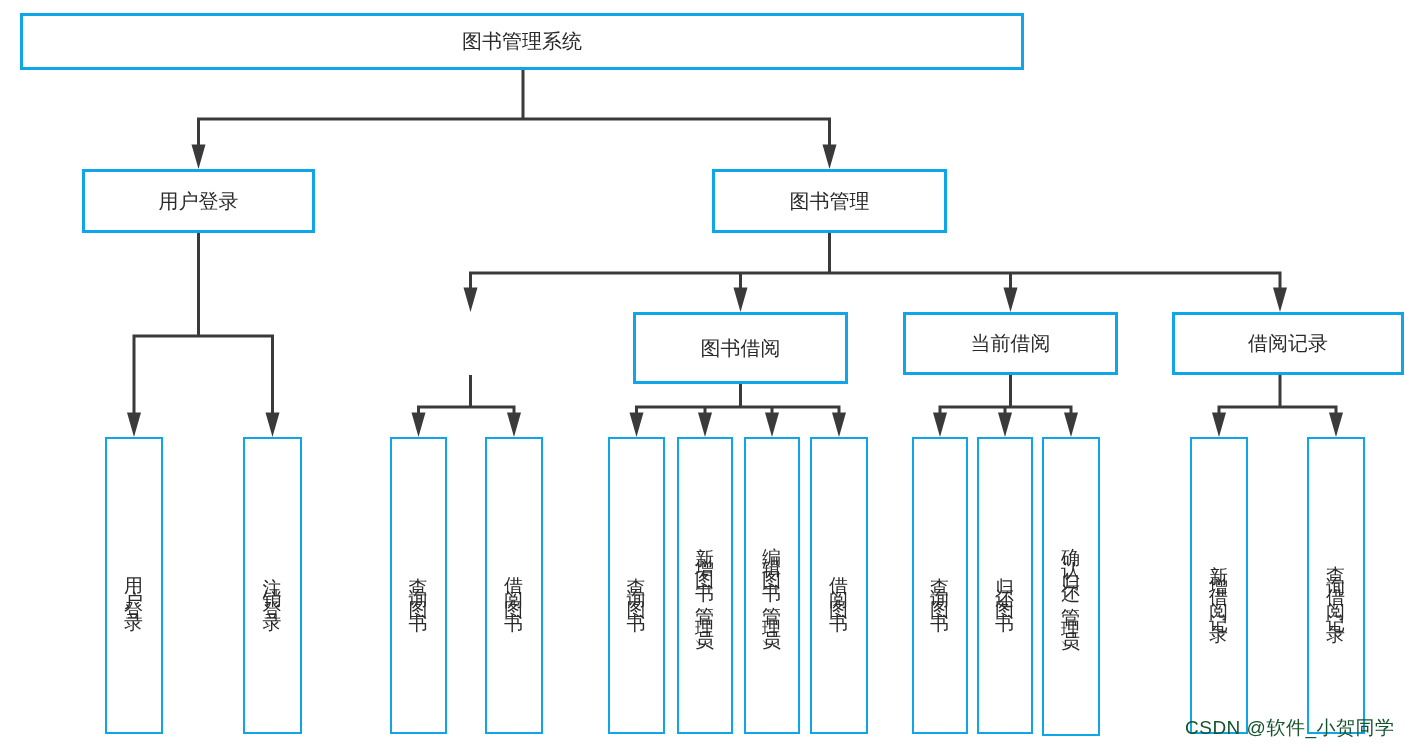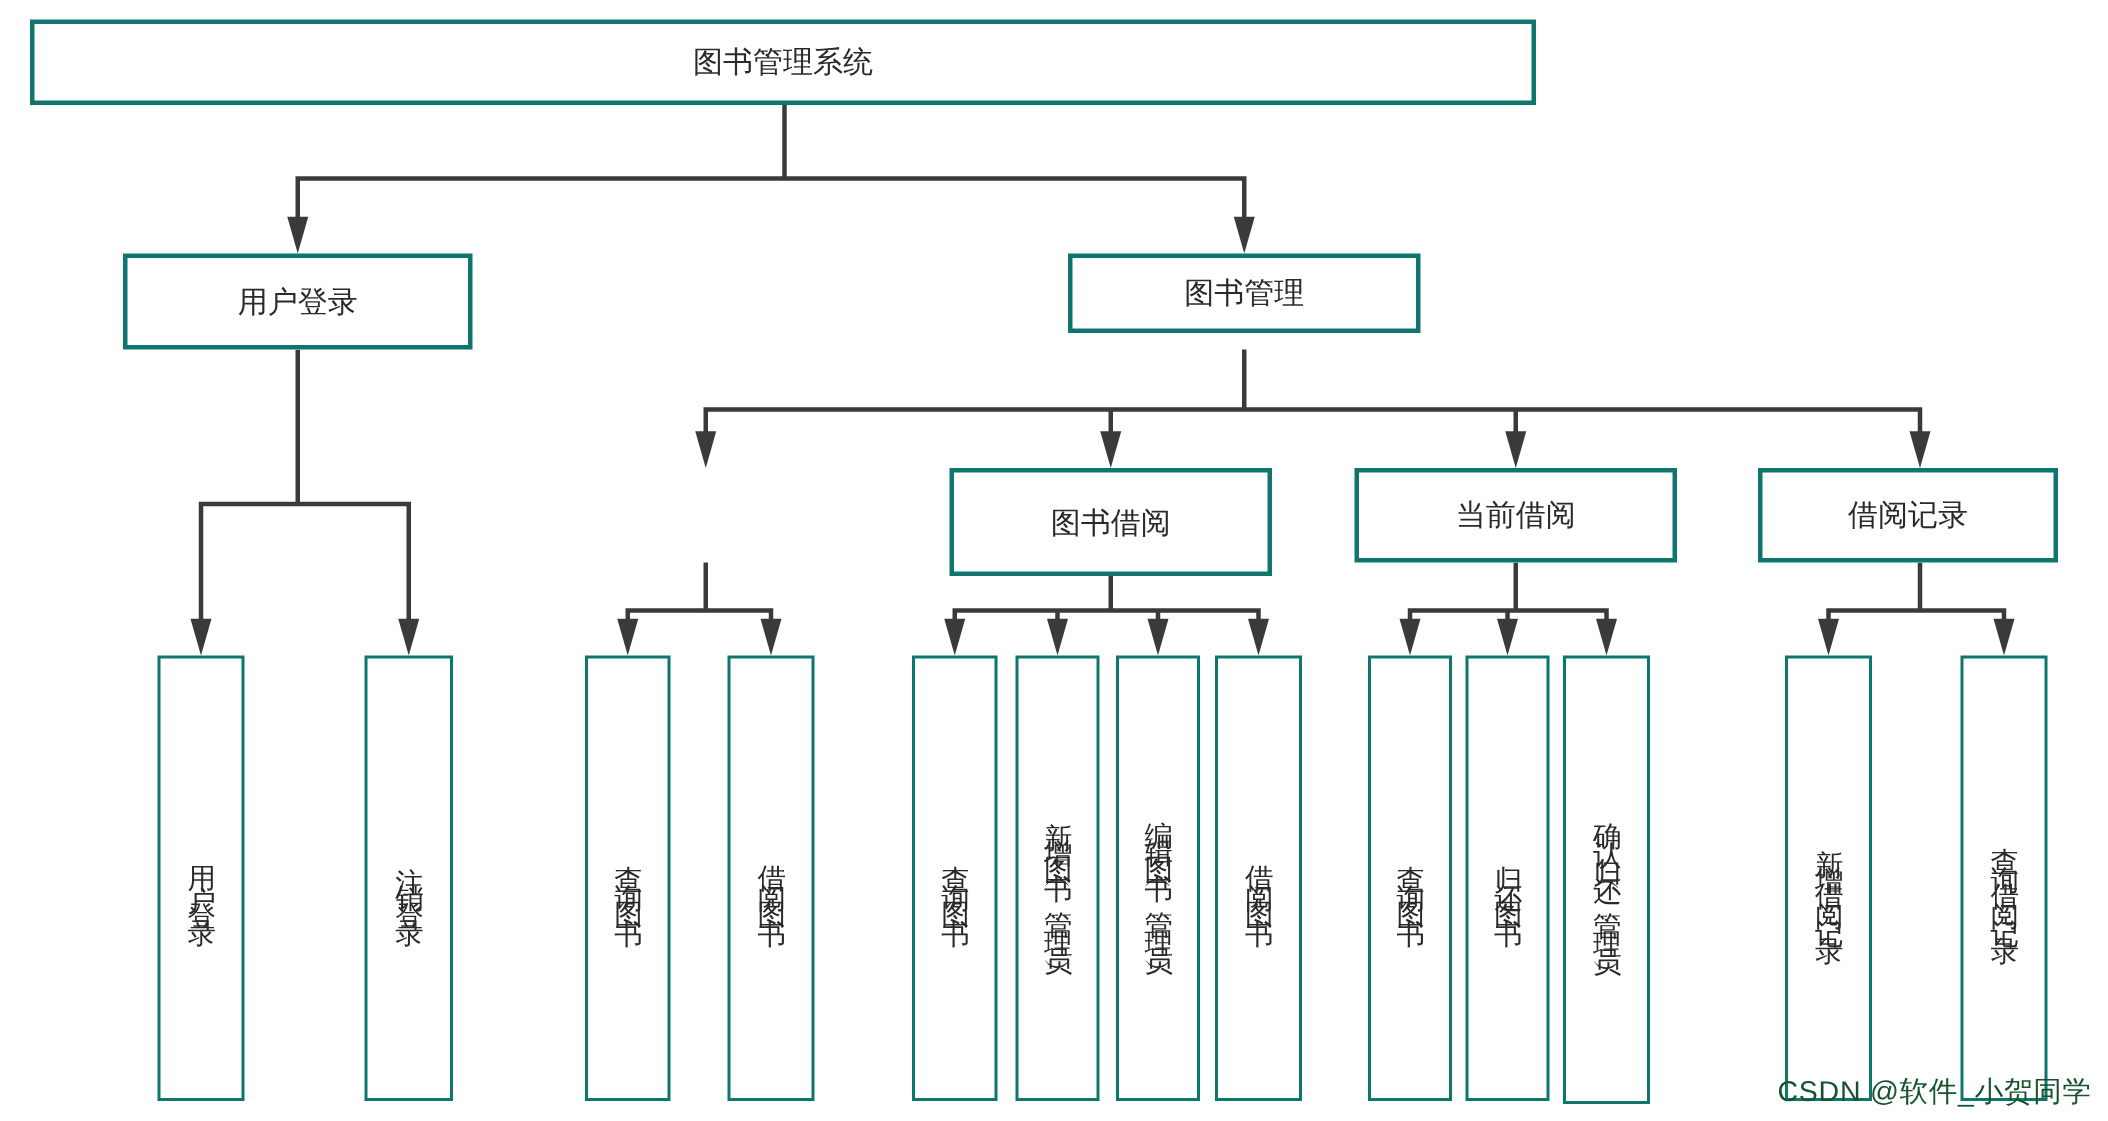--- a/index.html
+++ b/index.html
@@ -15,21 +15,21 @@
   #connectors {
     position: absolute;
     left: 0; top: 0;
     width: 1405px; height: 747px;
     z-index: 1;
   }
   .node {
     position: absolute;
     box-sizing: border-box;
     background: #ffffff;
-    border: 3px solid #0f766e;
+    border: 3px solid #0ea5e9;
     display: flex;
     align-items: center;
     justify-content: center;
     z-index: 2;
   }
   .node.h { font-size: 20px; }
   .node.tall { border-width: 2.5px; }
   .vtext {
     writing-mode: vertical-rl;
     text-orientation: mixed;
@@ -107,31 +107,31 @@
     </g>
   </svg>
 
   <div class="node h" style="left:20px; top:13px; width:1004px; height:57px;">
     <span class="htext">图书管理系统</span>
   </div>
 
   <div class="node h" style="left:82px; top:169px; width:233px; height:64px;">
     <span class="htext">用户登录</span>
   </div>
-  <div class="node h" style="left:712px; top:169px; width:235px; height:53px;">
+  <div class="node h" style="left:712px; top:169px; width:235px; height:64px;">
     <span class="htext">图书管理</span>
   </div>
 
   <div class="node h" style="left:633px; top:312px; width:215px; height:72px;">
     <span class="htext">图书借阅</span>
   </div>
   <div class="node h" style="left:903px; top:312px; width:215px; height:63px;">
     <span class="htext">当前借阅</span>
   </div>
-  <div class="node h" style="left:1172px; top:312px; width:200px; height:63px;">
+  <div class="node h" style="left:1172px; top:312px; width:232px; height:63px;">
     <span class="htext">借阅记录</span>
   </div>
 
   <div class="node tall" style="left:105px; top:437px; width:58px; height:297px;">
     <span class="vtext">用户登录</span>
   </div>
   <div class="node tall" style="left:243px; top:437px; width:59px; height:297px;">
     <span class="vtext">注销登录</span>
   </div>
 

